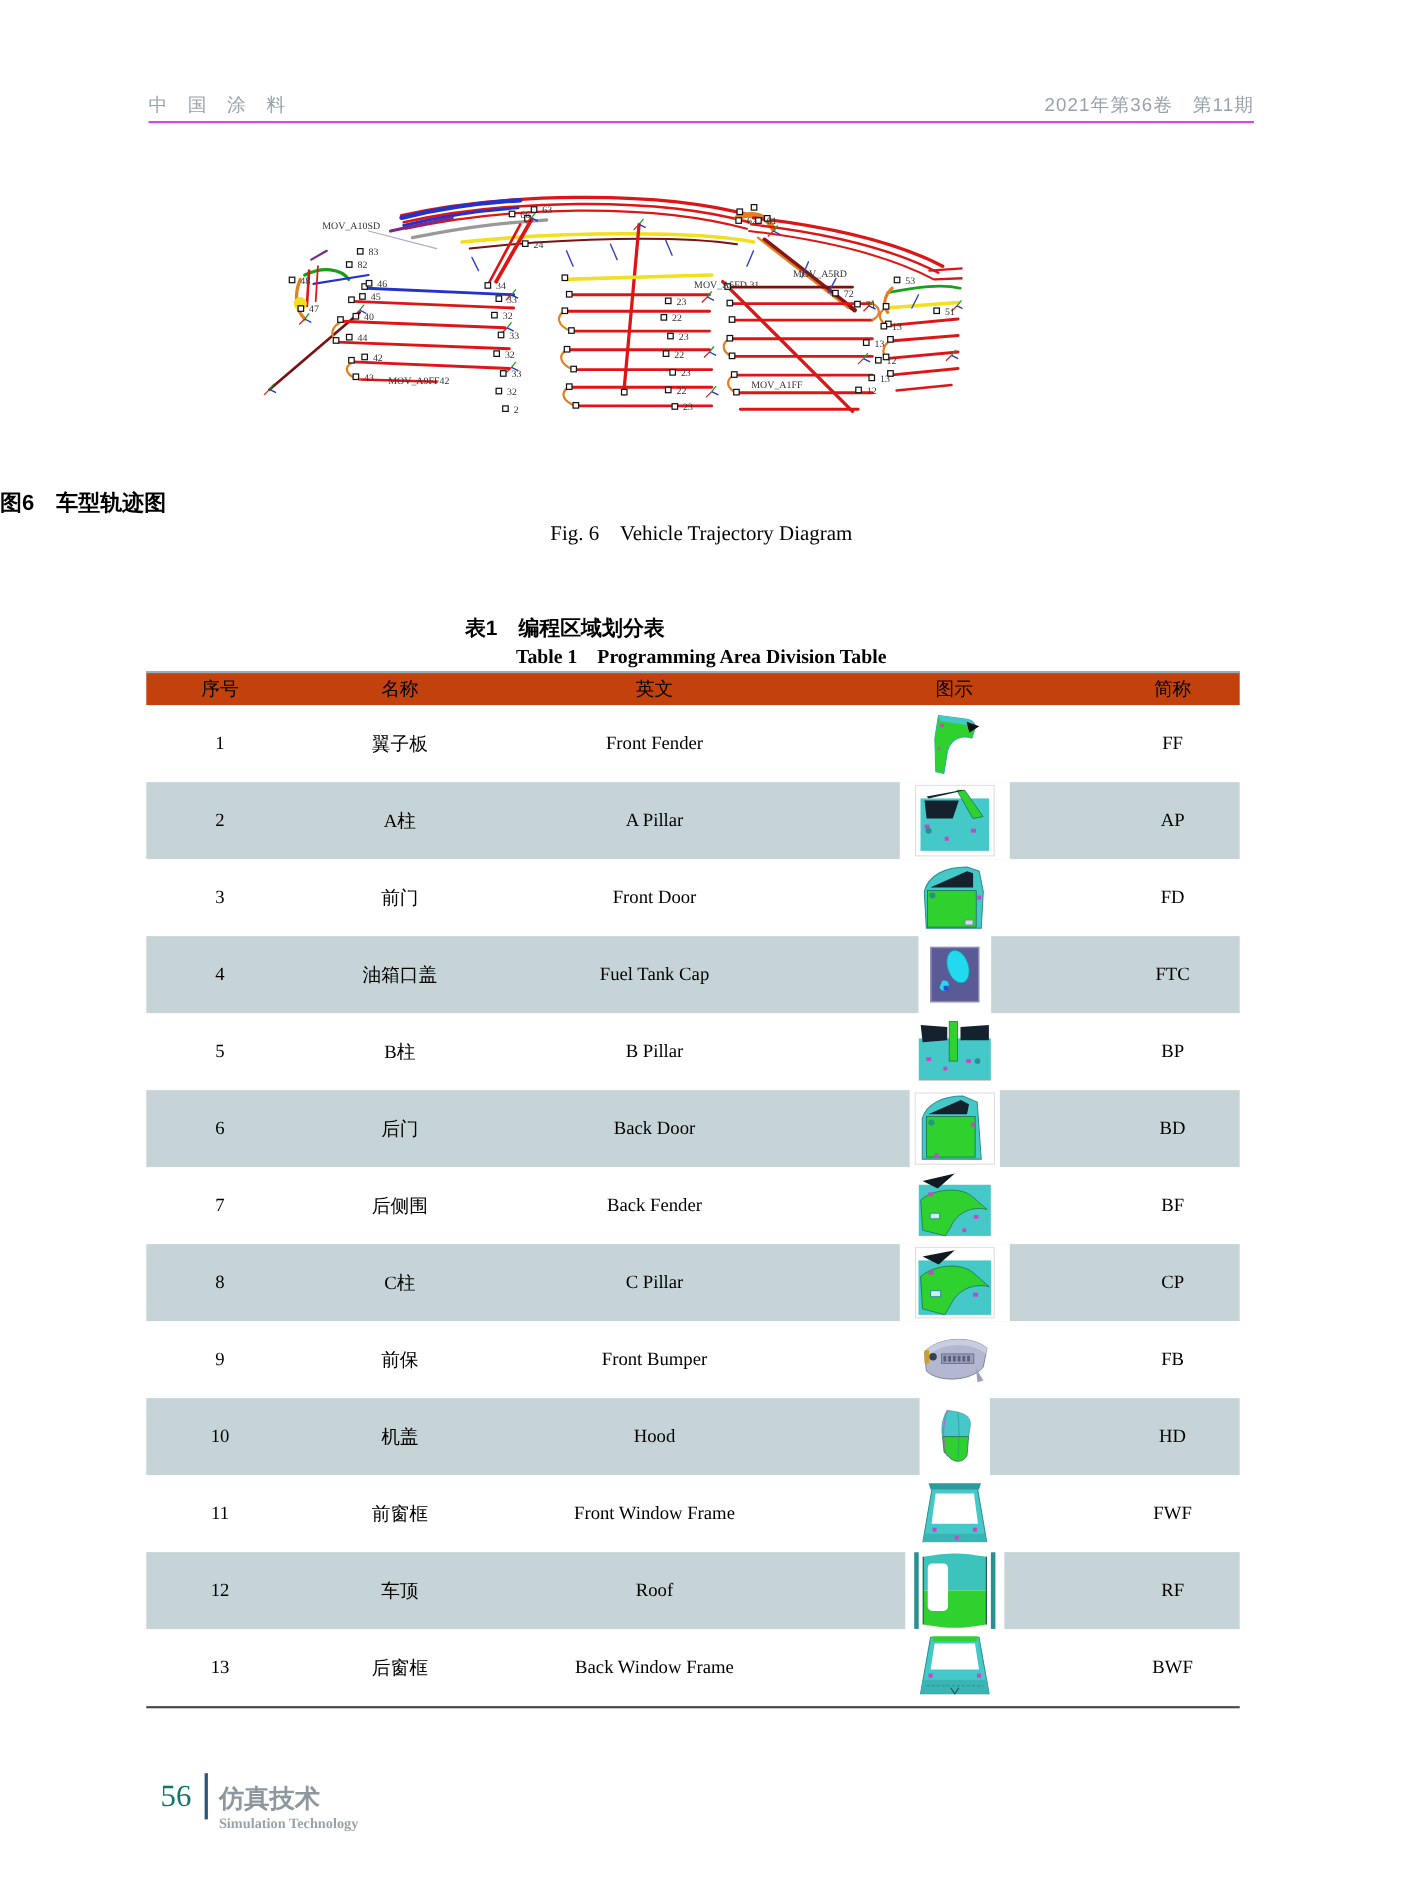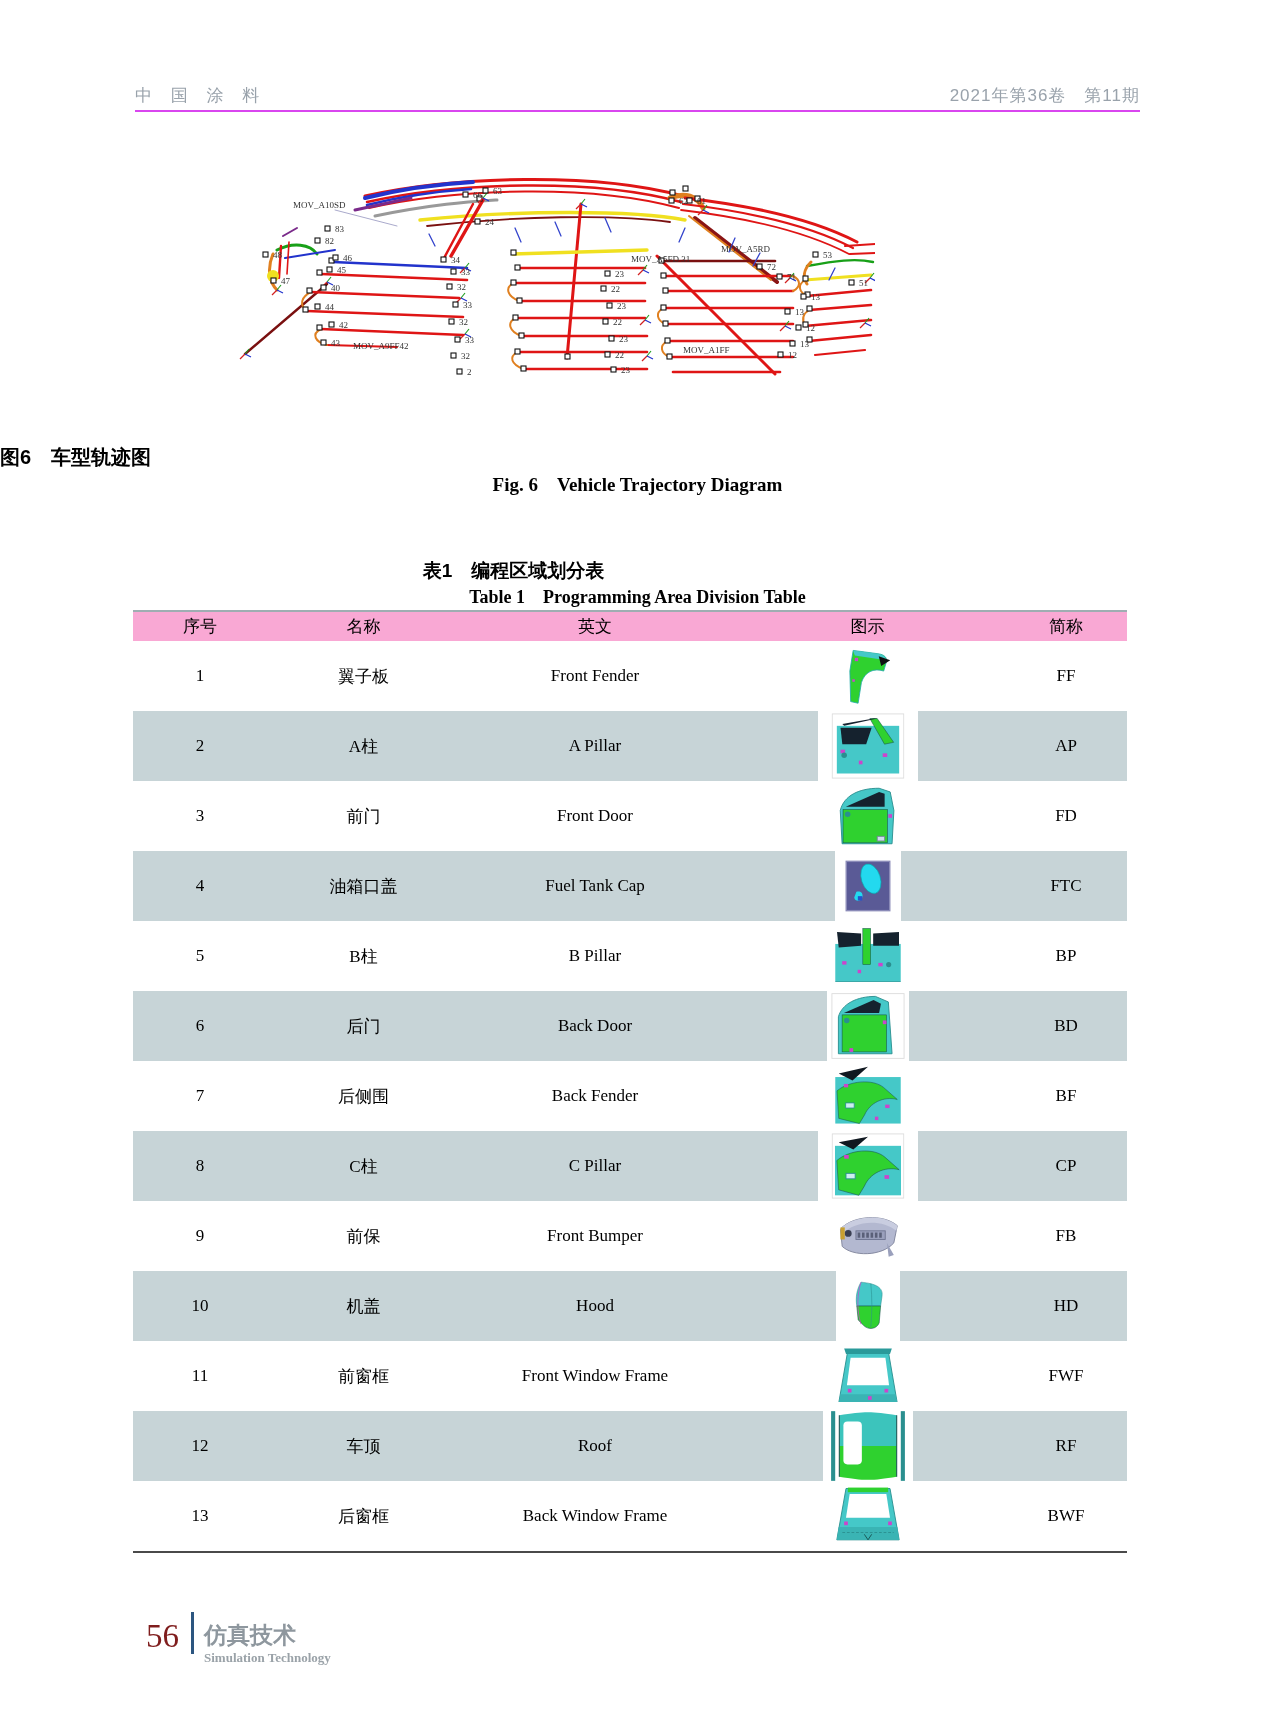--- a/index.html
+++ b/index.html
@@ -14,52 +14,52 @@
   .phead .issue{position:absolute;right:0;top:0;letter-spacing:1px;}
 
   
   .fig{position:absolute;left:215px;top:158px;width:660px;height:238px;}
   .fig svg{width:100%;height:100%;}
   .fig text{font-family:"Liberation Serif","DejaVu Serif",serif;font-size:9px;fill:#333;}
 
   .figcap-zh{position:absolute;left:0;width:1275px;top:444px;text-align:left;
              font-size:20px;font-weight:bold;font-family:"Liberation Sans","DejaVu Sans",sans-serif;}
   .figcap-en{position:absolute;left:0;width:1275px;top:472px;text-align:center;
-             font-size:19px;font-weight:bold;}
+             font-size:19px;font-weight:normal;}
 
   
   .tcap-zh{position:absolute;left:0;width:1027px;top:558px;text-align:center;
            font-size:19px;font-weight:bold;font-family:"Liberation Sans","DejaVu Sans",sans-serif;}
   .tcap-en{position:absolute;left:0;width:1275px;top:585px;text-align:center;
            font-size:18px;font-weight:bold;}
 
   
   .tbl{position:absolute;left:133px;top:610px;width:994px;}
-  .t-head{display:flex;height:29px;line-height:29px;background:#f9a8d4;
+  .t-head{display:flex;height:29px;line-height:29px;background:#c2410c;
           border-top:2px solid #9fadb2;font-size:17px;}
   .t-row{display:flex;height:70px;align-items:center;position:relative;font-size:17px;}
   .t-body .t-row:nth-child(even){background:#c7d4d7;}
   .t-body{border-bottom:2px solid #4a4a4a;}
   .c{text-align:center;}
   .c0{width:134px;} .c1{width:193px;} .c2{width:270px;} .c3{width:275px;} .c4{width:122px;}
   .c.img{display:flex;justify-content:center;align-items:center;overflow:visible;}
   .part-box{display:flex;justify-content:center;align-items:center;}
   .t-body .t-row:nth-child(even) .part-box{background:#fff;padding:2px 4px;}
   .part-svg{width:88px;height:62px;}
   svg.p-front-fender{width:66px;height:88px;}
   svg.p-fuel-tank-cap{width:58px;height:78px;}
   svg.p-a-pillar,svg.p-c-pillar{width:92px;height:66px;}
   svg.p-front-door,svg.p-back-door{width:74px;height:84px;}
   svg.p-hood{width:56px;height:84px;}
   svg.p-roof{width:82px;height:84px;}
   svg.p-front-window-frame,svg.p-back-window-frame{width:96px;height:66px;}
 
   
   .pfoot{position:absolute;left:146px;top:1612px;display:flex;align-items:flex-start;}
-  .pageno{font-size:33px;color:#7f1d1d;margin-top:6px;}
+  .pageno{font-size:28px;color:#0f766e;margin-top:6px;}
   .fbar{width:3px;height:42px;background:#2c5680;margin:0 10px 0 12px;}
   .sec-zh{font-size:23px;font-weight:bold;color:#8e979e;line-height:24px;
           font-family:"Liberation Sans","DejaVu Sans",sans-serif;margin-top:11px;}
   .sec-en{font-size:13px;font-weight:bold;color:#9aa2a8;margin-top:3px;}
 </style>
 </head>
 <body>
 
 <div class="page">
 

